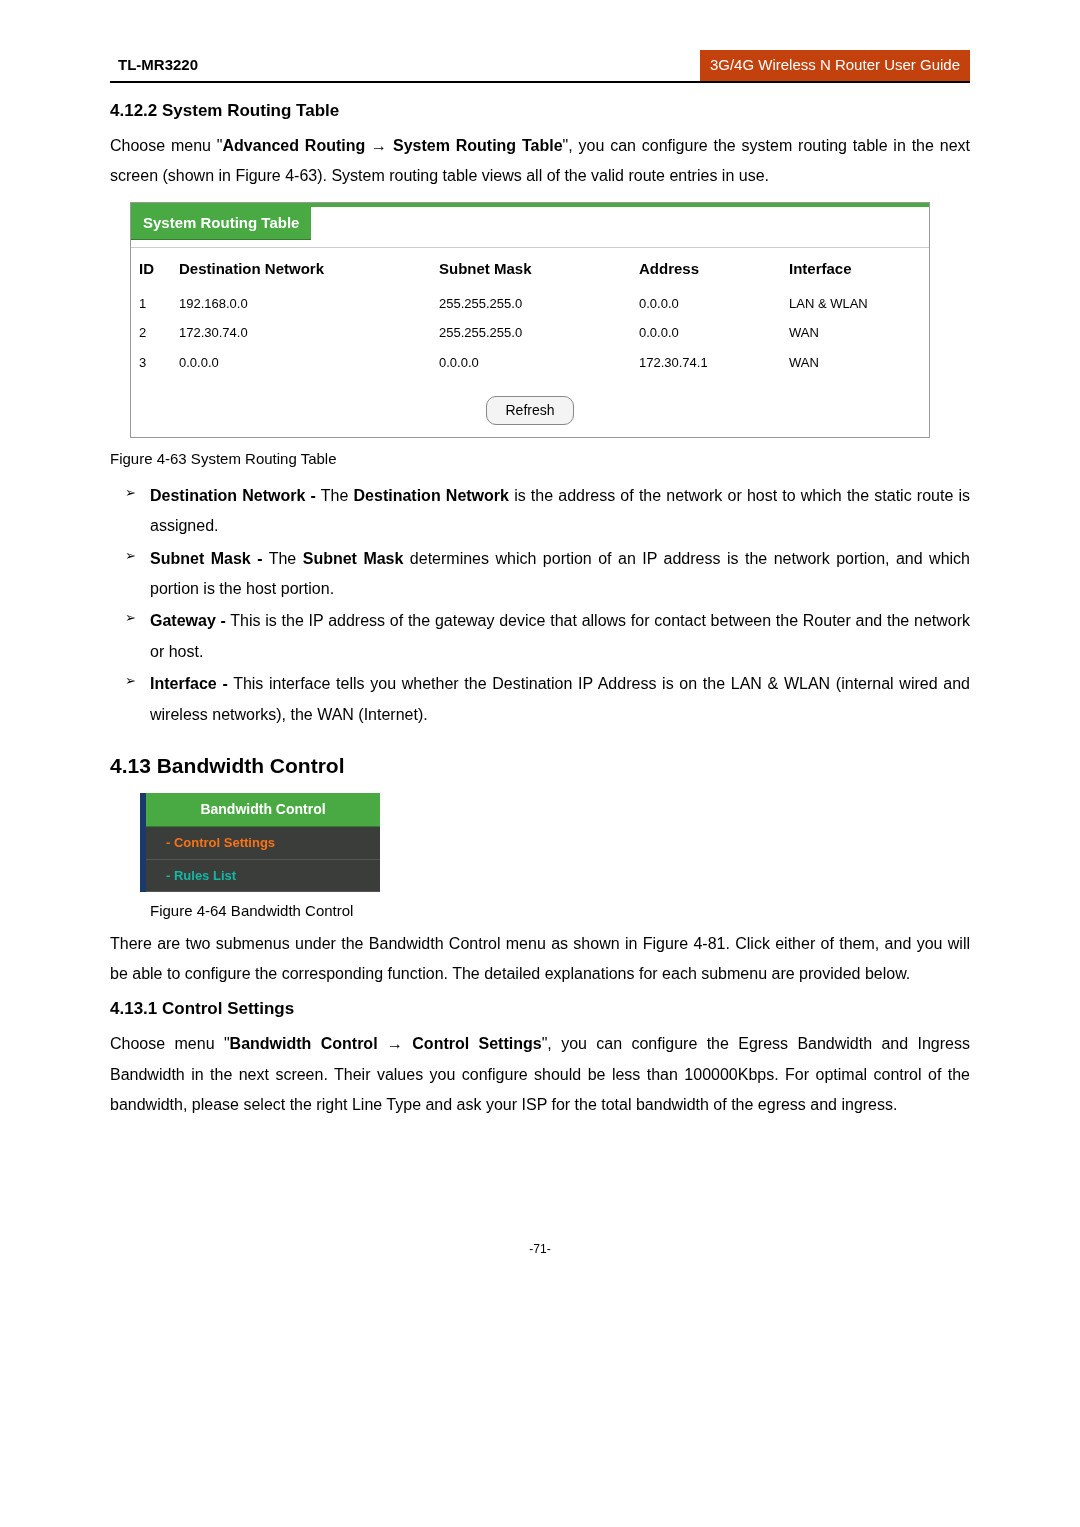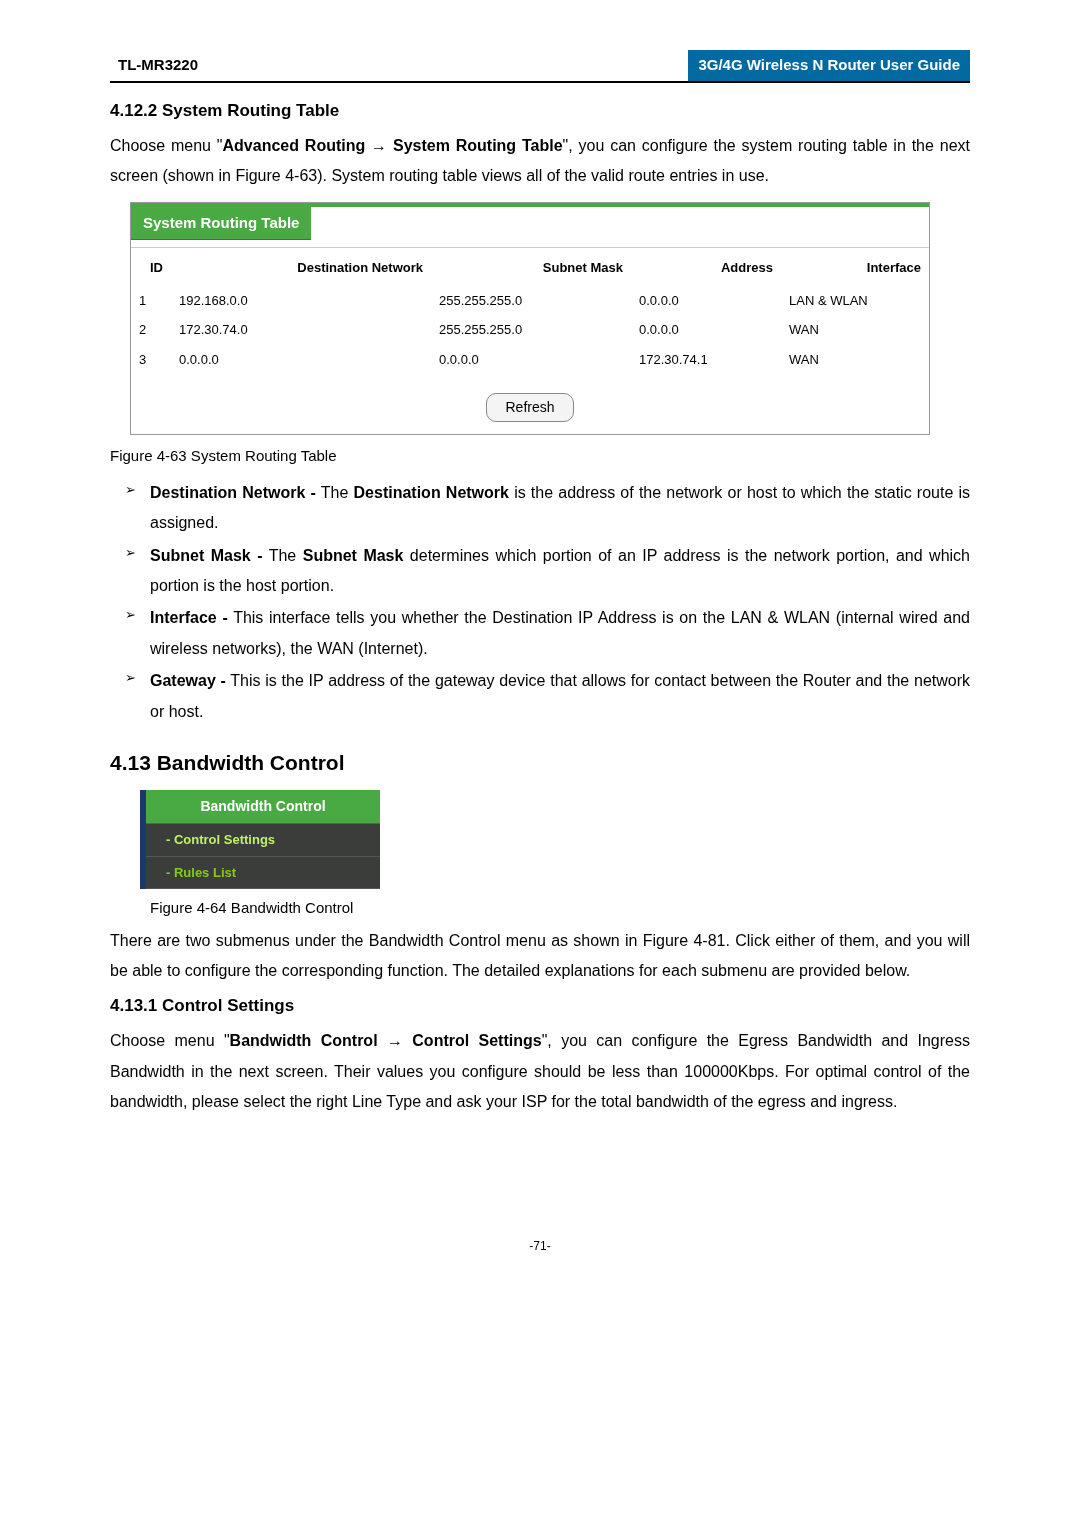--- a/index.html
+++ b/index.html
@@ -21,23 +21,23 @@
       justify-content: space-between;
       border-bottom: 2px solid #000;
       margin-bottom: 15px;
     }
     .header-model {
       font-weight: bold;
       font-size: 15px;
       padding: 4px 8px;
     }
     .header-title {
-      background: #0369a1;
+      background: #c2410c;
       color: #fff;
-      font-weight: bold;
+      font-weight: normal;
       font-size: 15px;
       padding: 4px 10px;
     }
     .section-heading {
       font-weight: bold;
       font-size: 17px;
       margin-bottom: 8px;
     }
     .body-text {
       font-size: 16px;
@@ -67,23 +67,23 @@
       height: 8px;
       background: #fff;
       border-bottom: 1px solid #ccc;
     }
     .routing-table {
       width: 100%;
       border-collapse: collapse;
       background: #fff;
     }
     .routing-table th {
-      text-align: right;
-      font-weight: bold;
-      font-size: 13px;
+      text-align: left;
+      font-weight: bold;
+      font-size: 15px;
       padding: 10px 8px 8px 8px;
     }
     .routing-table td {
       font-size: 13px;
       padding: 5px 8px;
     }
     .refresh-row {
       text-align: center;
       padding: 18px 0 12px 0;
       border-top: 1px solid transparent;
@@ -134,21 +134,21 @@
       background: #49a942;
       color: #fff;
       font-weight: bold;
       font-size: 14px;
       text-align: center;
       padding: 6px 4px;
       border-bottom: 1px solid #357a2e;
     }
     .menu-item {
       background: #3a3d3a;
-      color: #84cc16;
+      color: #14b8a6;
       font-weight: bold;
       font-size: 13px;
       padding: 6px 4px 6px 20px;
       border-bottom: 1px solid #555;
     }
     .figure-caption-left {
       font-size: 15px;
       margin: 8px 0 6px 40px;
     }
     .page-num {
@@ -217,32 +217,32 @@
 <div class="figure-caption">Figure 4-63    System Routing Table</div>
 
 <ul class="bullet-list">
   <li>
     <b>Destination Network -</b><span> The </span><b>Destination Network</b><span> is the address of the network or host to which the static route is assigned.</span>
   </li>
   <li>
     <b>Subnet Mask -</b><span> The </span><b>Subnet Mask</b><span> determines which portion of an IP address is the network portion, and which portion is the host portion.</span>
   </li>
   <li>
+    <b>Gateway -</b><span> This is the IP address of the gateway device that allows for contact between the Router and the network or host.</span>
+  </li>
+  <li>
     <b>Interface -</b><span> This interface tells you whether the Destination IP Address is on the LAN &amp; WLAN (internal wired and wireless networks), the WAN (Internet).</span>
-  </li>
-  <li>
-    <b>Gateway -</b><span> This is the IP address of the gateway device that allows for contact between the Router and the network or host.</span>
   </li>
 </ul>
 
 <div class="main-heading">4.13 Bandwidth Control</div>
 
 <div class="menu-box">
   <div class="menu-header">Bandwidth Control</div>
-  <div class="menu-item" style="color:#bef264">- Control Settings</div>
+  <div class="menu-item" style="color:#f97316">- Control Settings</div>
   <div class="menu-item">- Rules List</div>
 </div>
 
 <div class="figure-caption-left">Figure 4-64 Bandwidth Control</div>
 
 <p class="body-text">There are two submenus under the Bandwidth Control menu as shown in Figure 4-81. Click either of them, and you will be able to configure the corresponding function. The detailed explanations for each submenu are provided below.</p>
 
 <div class="section-heading">4.13.1   Control Settings</div>
 <p class="body-text">
   <span>Choose menu "</span><b>Bandwidth Control</b><span> → </span><b>Control Settings</b><span>", you can configure the Egress Bandwidth and Ingress Bandwidth in the next screen. Their values you configure should be less than 100000Kbps. For optimal control of the bandwidth, please select the right Line Type and ask your ISP for the total bandwidth of the egress and ingress.</span>

